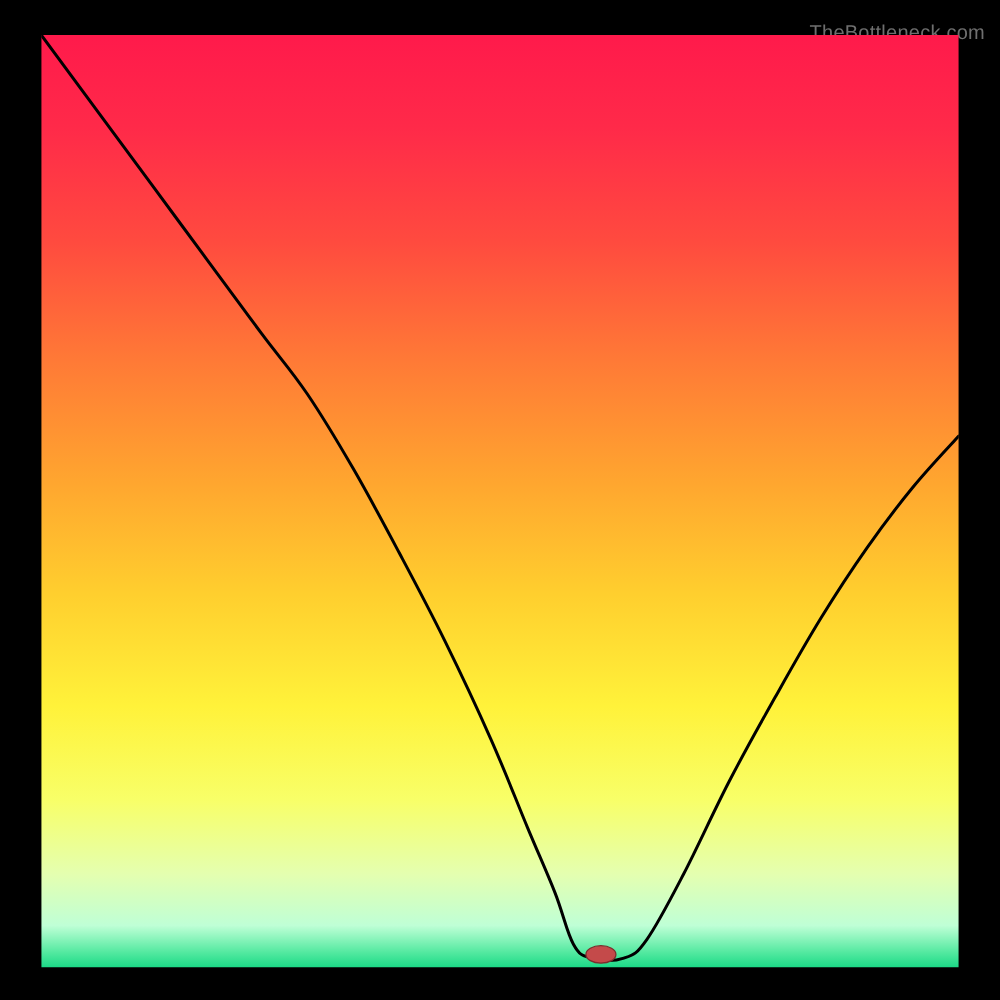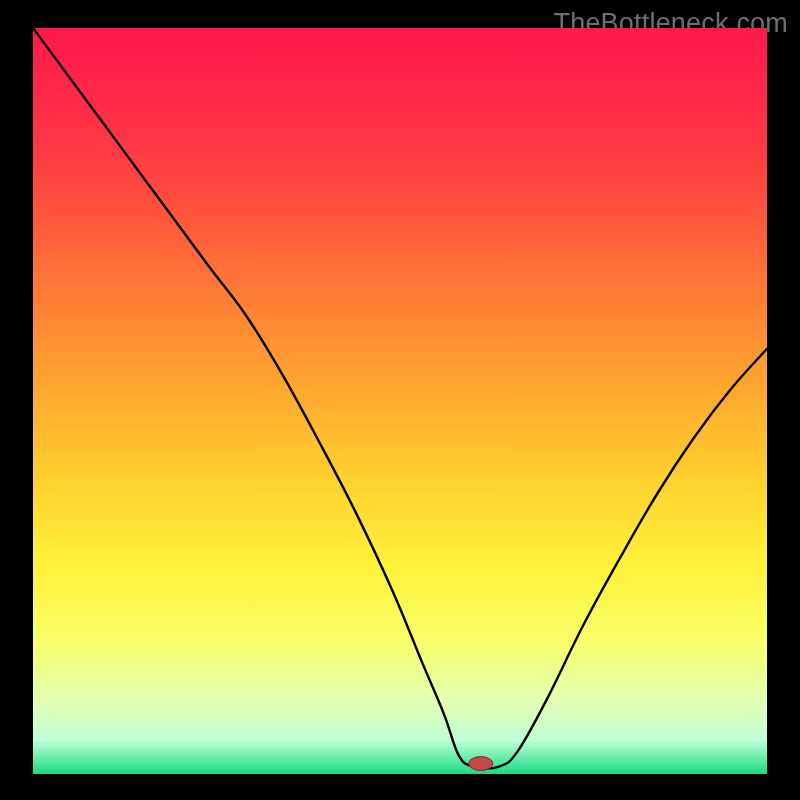--- a/index.html
+++ b/index.html
@@ -11,24 +11,24 @@
     overflow: hidden;
   }
   .outer {
     position: relative;
     width: 800px;
     height: 800px;
     background: #000;
   }
   .watermark {
     position: absolute;
-    top: 8px;
+    top: 18px;
     right: 12px;
     font-family: Arial, Helvetica, sans-serif;
-    font-size: 27px;
+    font-size: 16px;
     color: #6f6f6f;
     letter-spacing: 0.2px;
   }
   .plot {
     position: absolute;
     left: 33px;
     top: 28px;
     width: 734px;
     height: 746px;
   }

